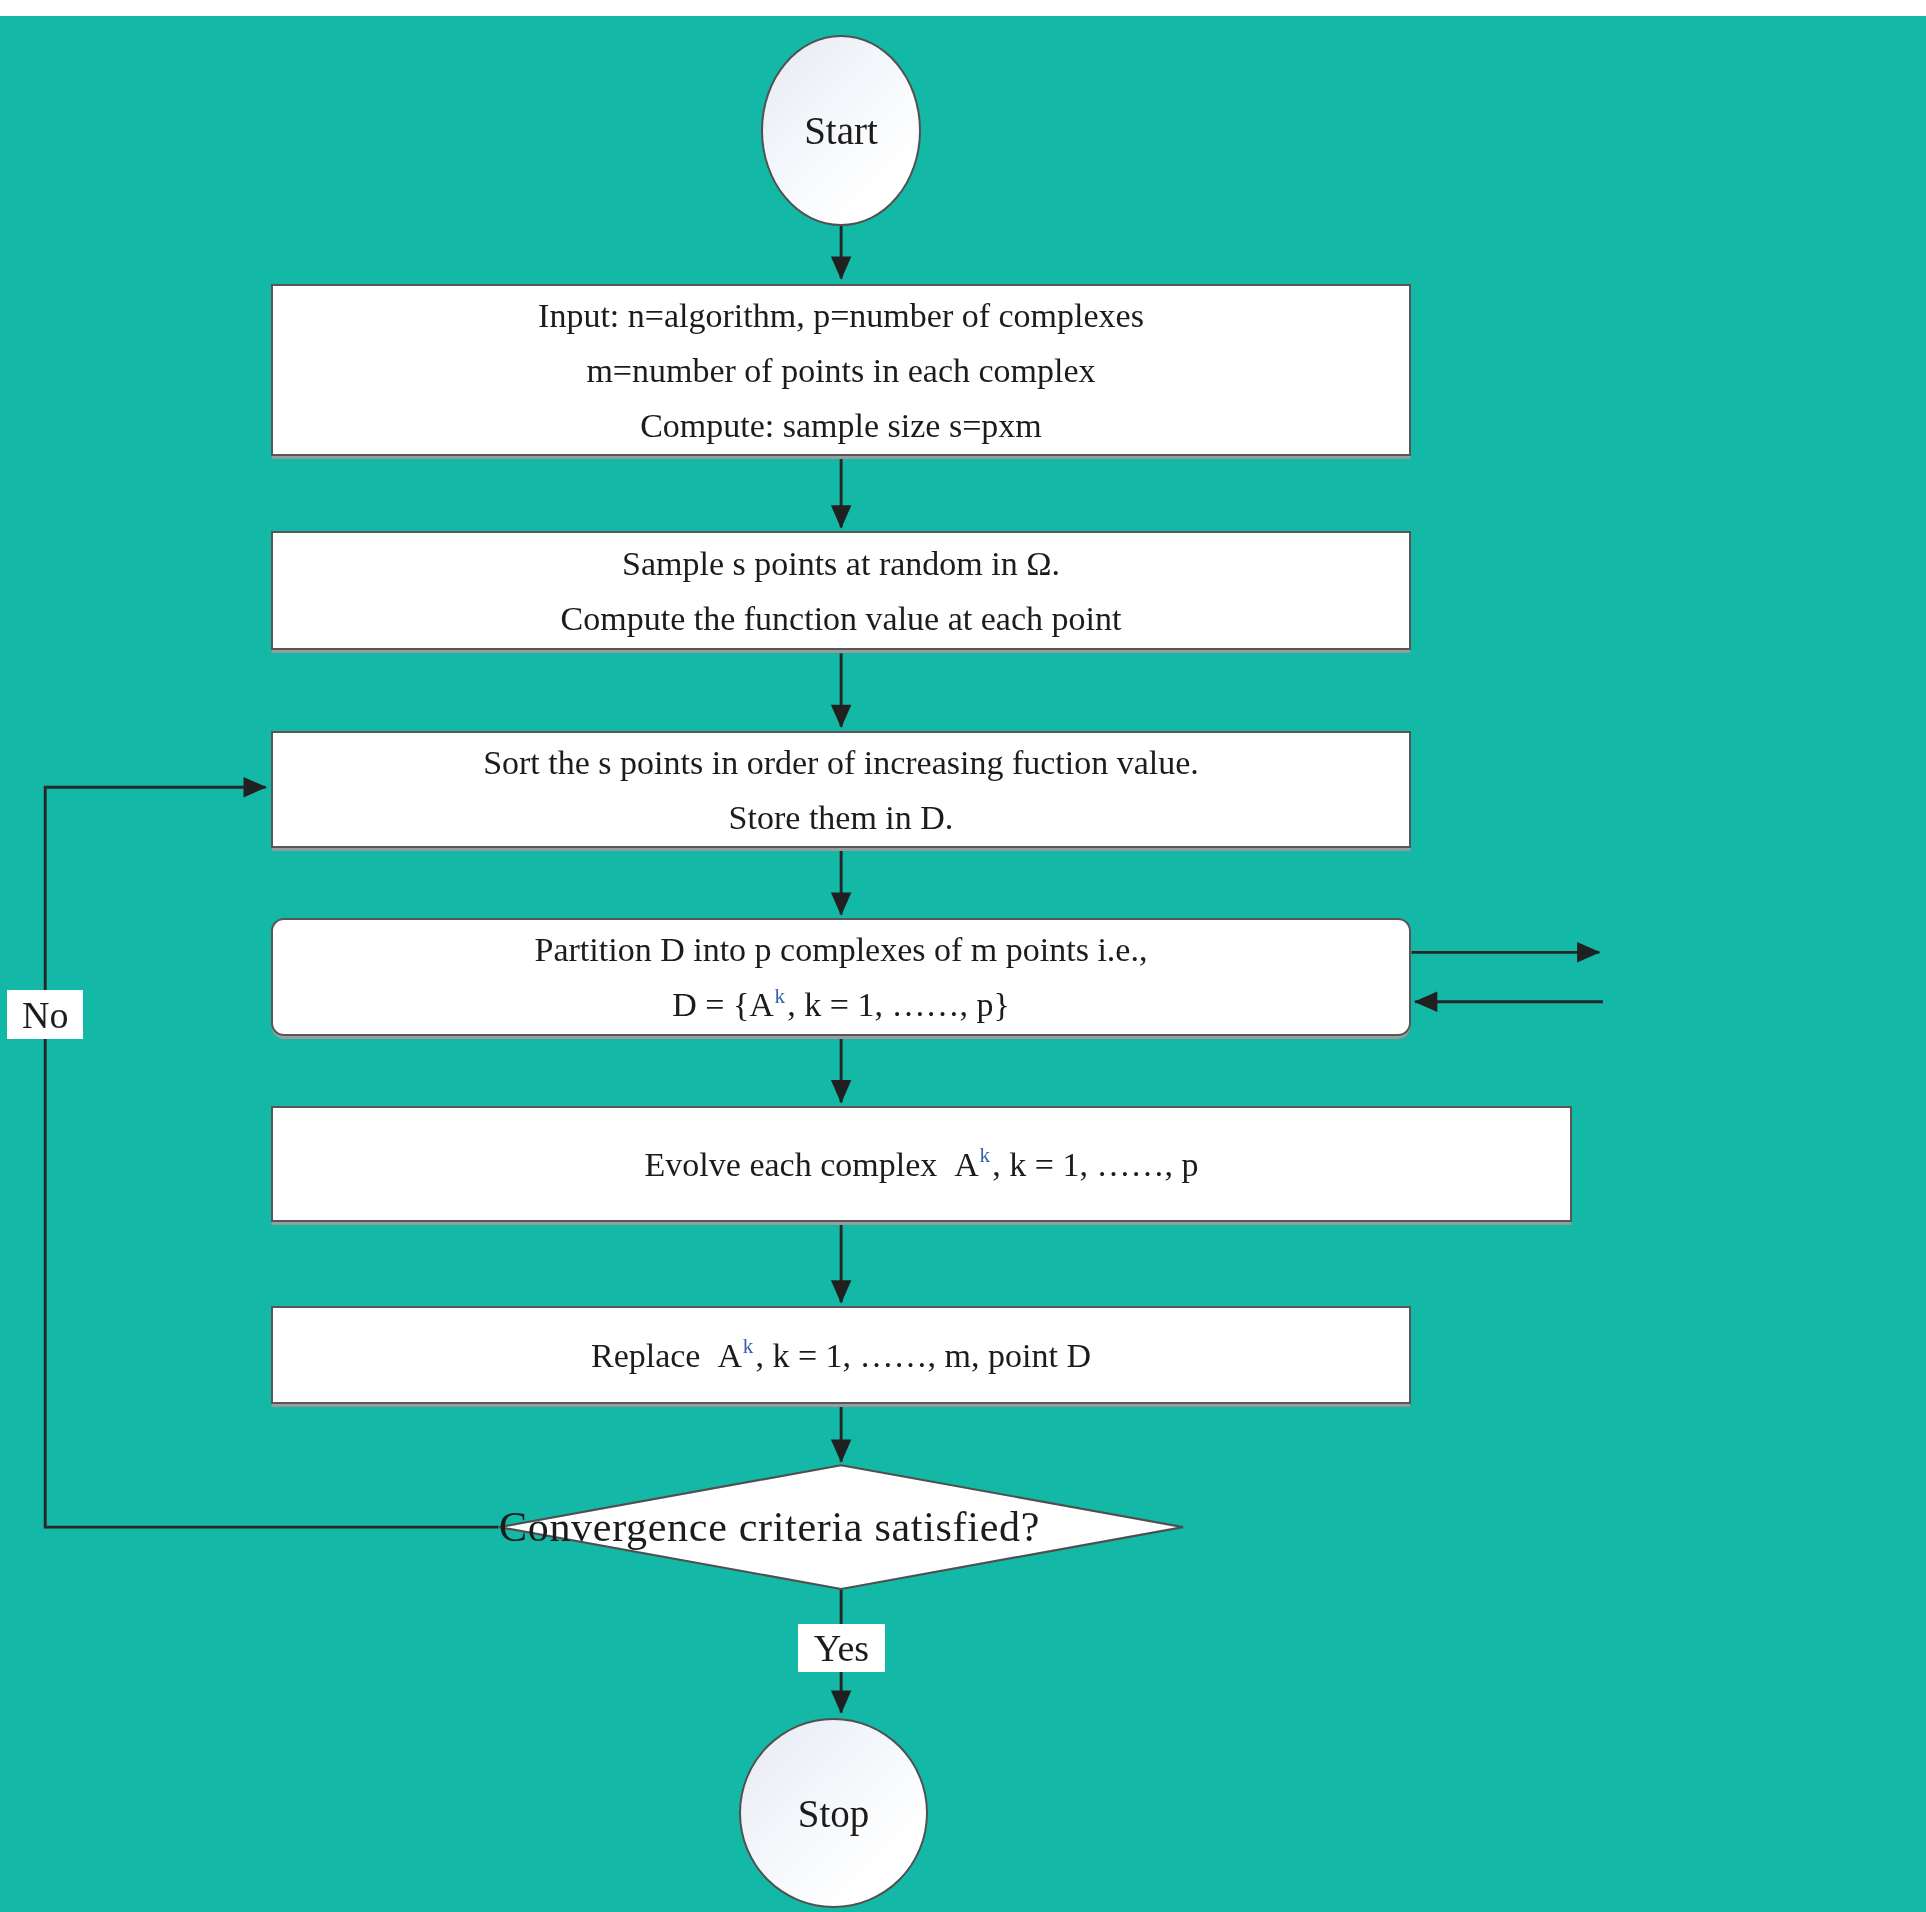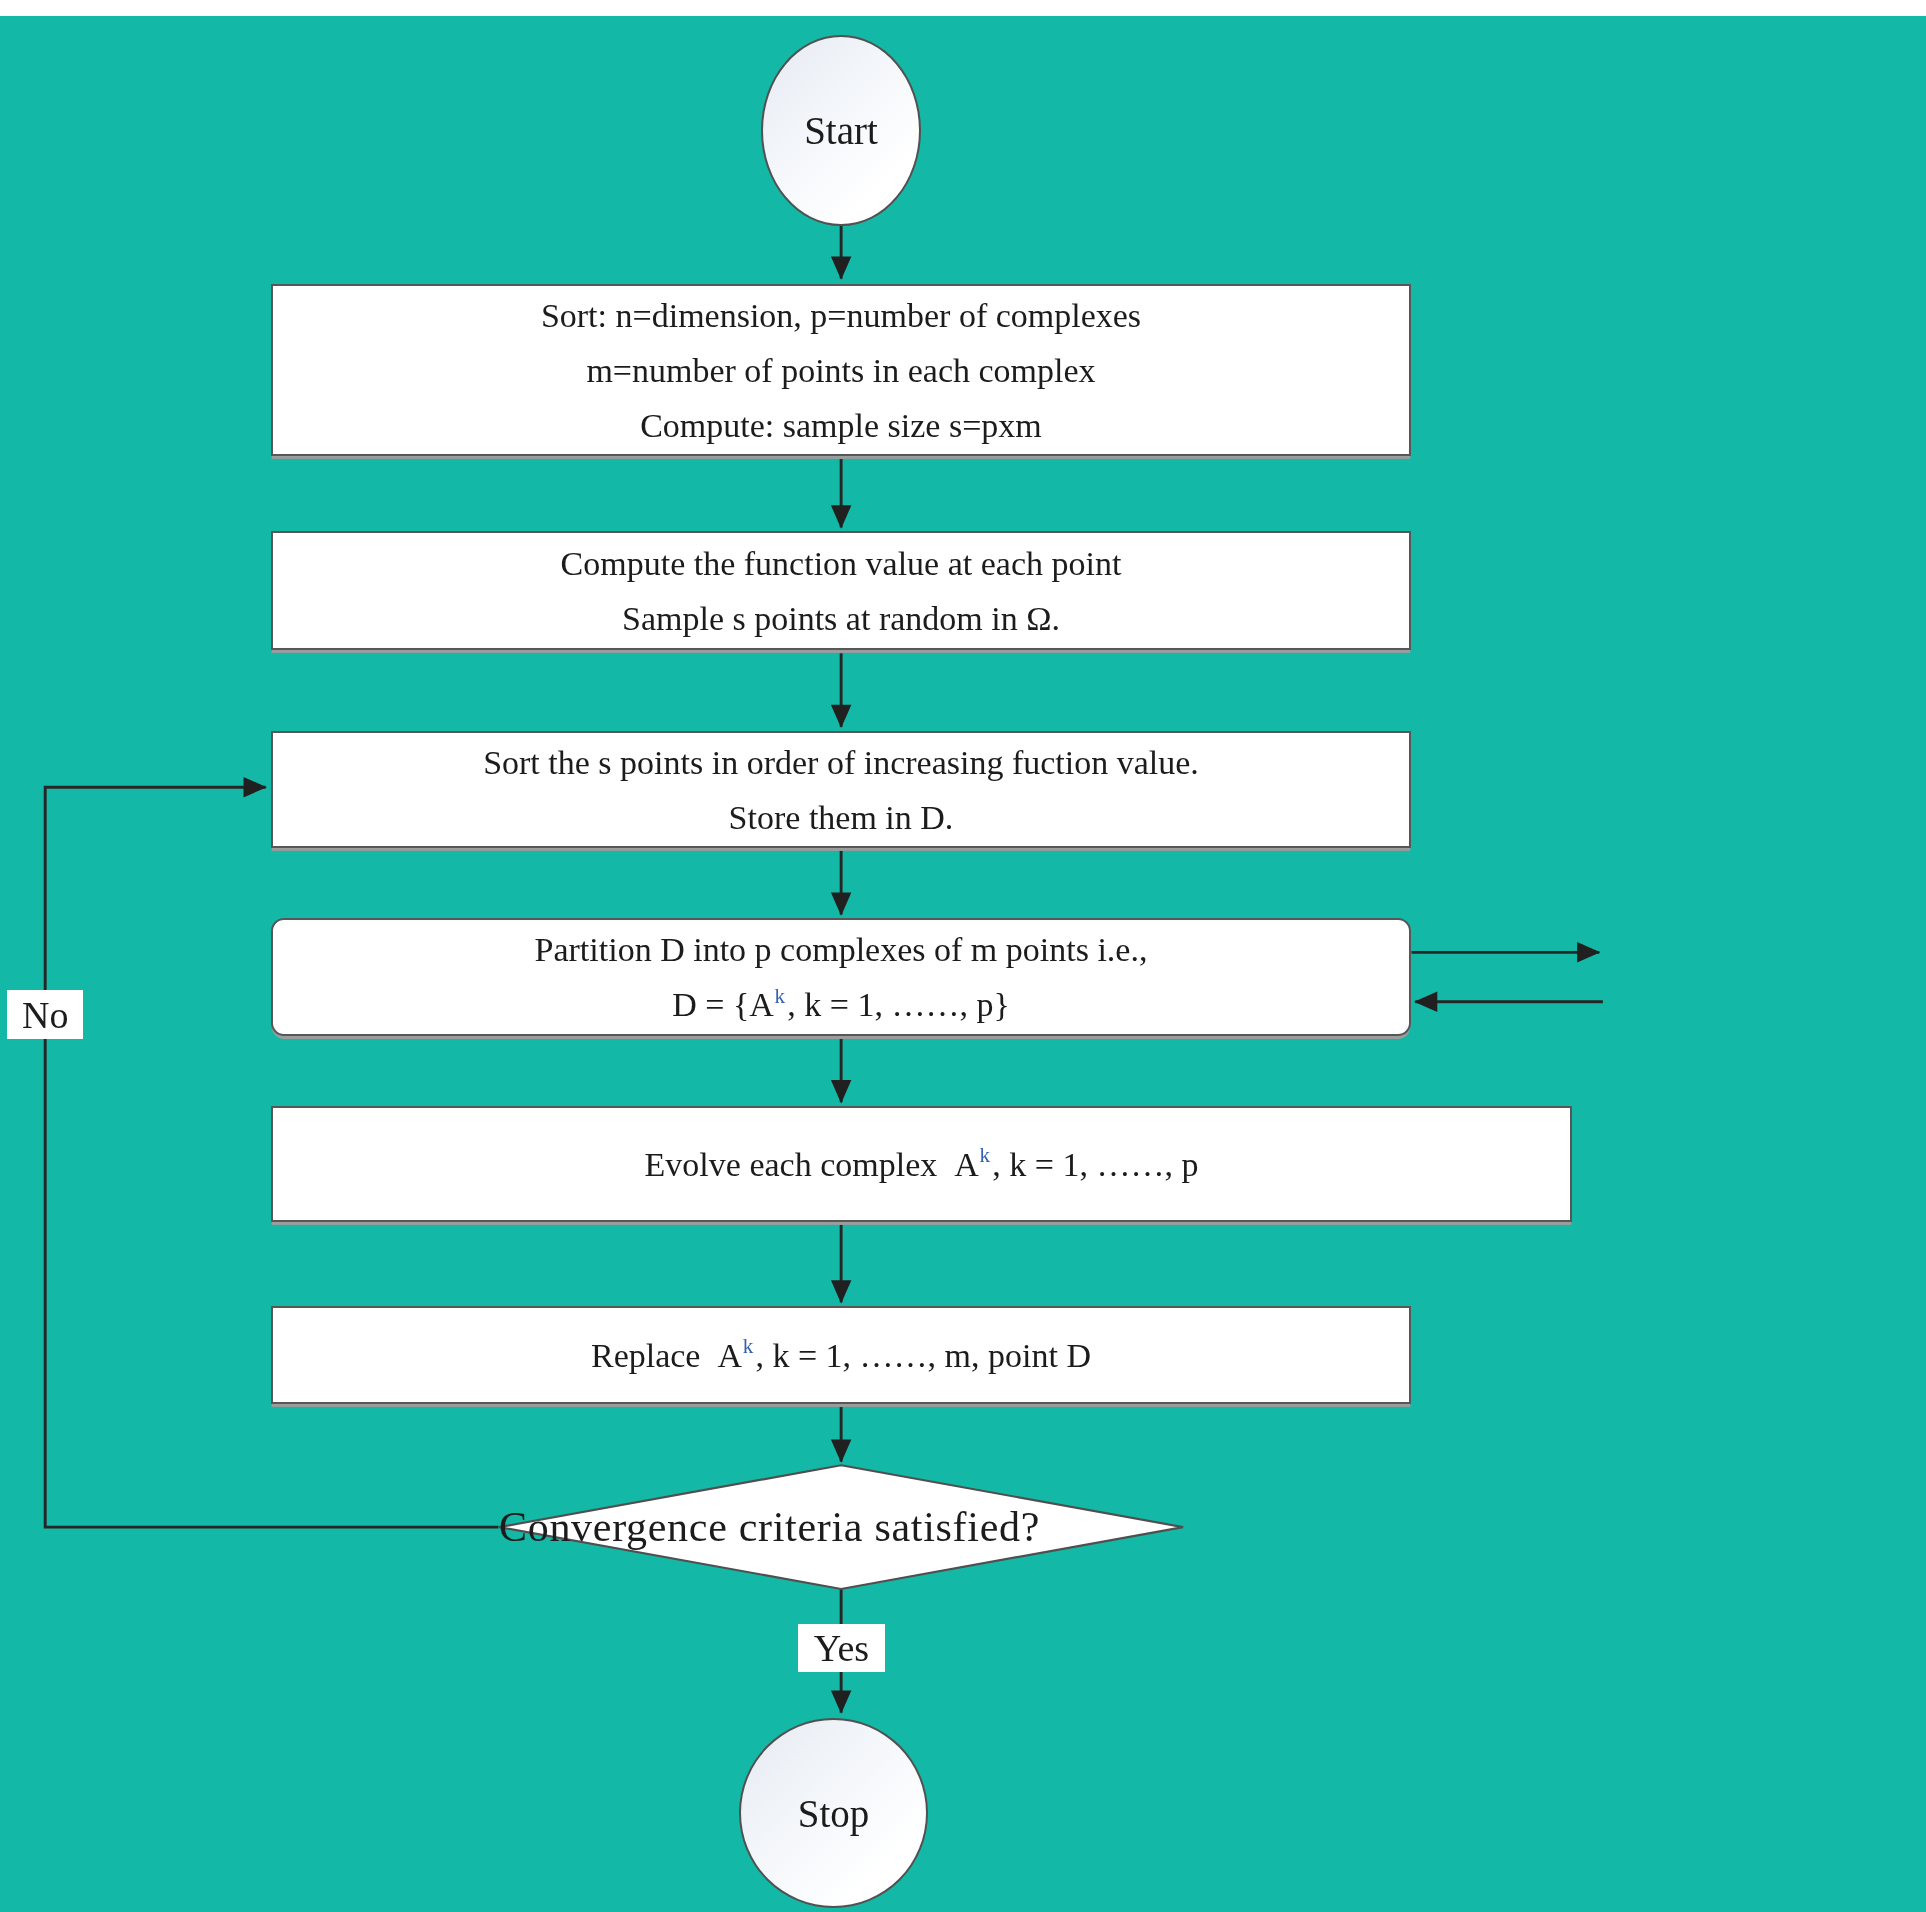--- a/index.html
+++ b/index.html
@@ -66,28 +66,28 @@
       <polyline points="685,2077 62,2077 62,1060 365,1060" marker-end="url(#ah)"></polyline>
       <polygon points="1156,1992 1626,2077 1156,2162 686,2077" fill="#ffffff" stroke="#4f4f4f" stroke-width="3"></polygon>
     </g>
   </svg>
 
   <div class="node terminal" style="left:761px; top:19px; width:160px; height:191px;">
     <span class="line">Start</span>
   </div>
 
   <div class="node box" style="left:271px; top:268px; width:1140px; height:172px;">
-    <span class="line">Sort: n=dimension, p=number of complexes</span>
+    <span class="line">Input: n=algorithm, p=number of complexes</span>
     <span class="line">m=number of points in each complex</span>
     <span class="line">Compute: sample size s=pxm</span>
   </div>
 
   <div class="node box" style="left:271px; top:515px; width:1140px; height:119px;">
+    <span class="line">Sample s points at random in Ω.</span>
     <span class="line">Compute the function value at each point</span>
-    <span class="line">Sample s points at random in Ω.</span>
   </div>
 
   <div class="node box" style="left:271px; top:715px; width:1140px; height:117px;">
     <span class="line">Sort the s points in order of increasing fuction value.</span>
     <span class="line">Store them in D.</span>
   </div>
 
   <div class="node box" style="left:271px; top:902px; width:1140px; height:118px;border-radius:13px;">
     <span class="line">Partition D into p complexes of m points i.e.,</span>
     <span class="line formula"><span>D = {A</span><sup class="k-sup">k</sup><span>, k = 1, ……, p}</span></span>

